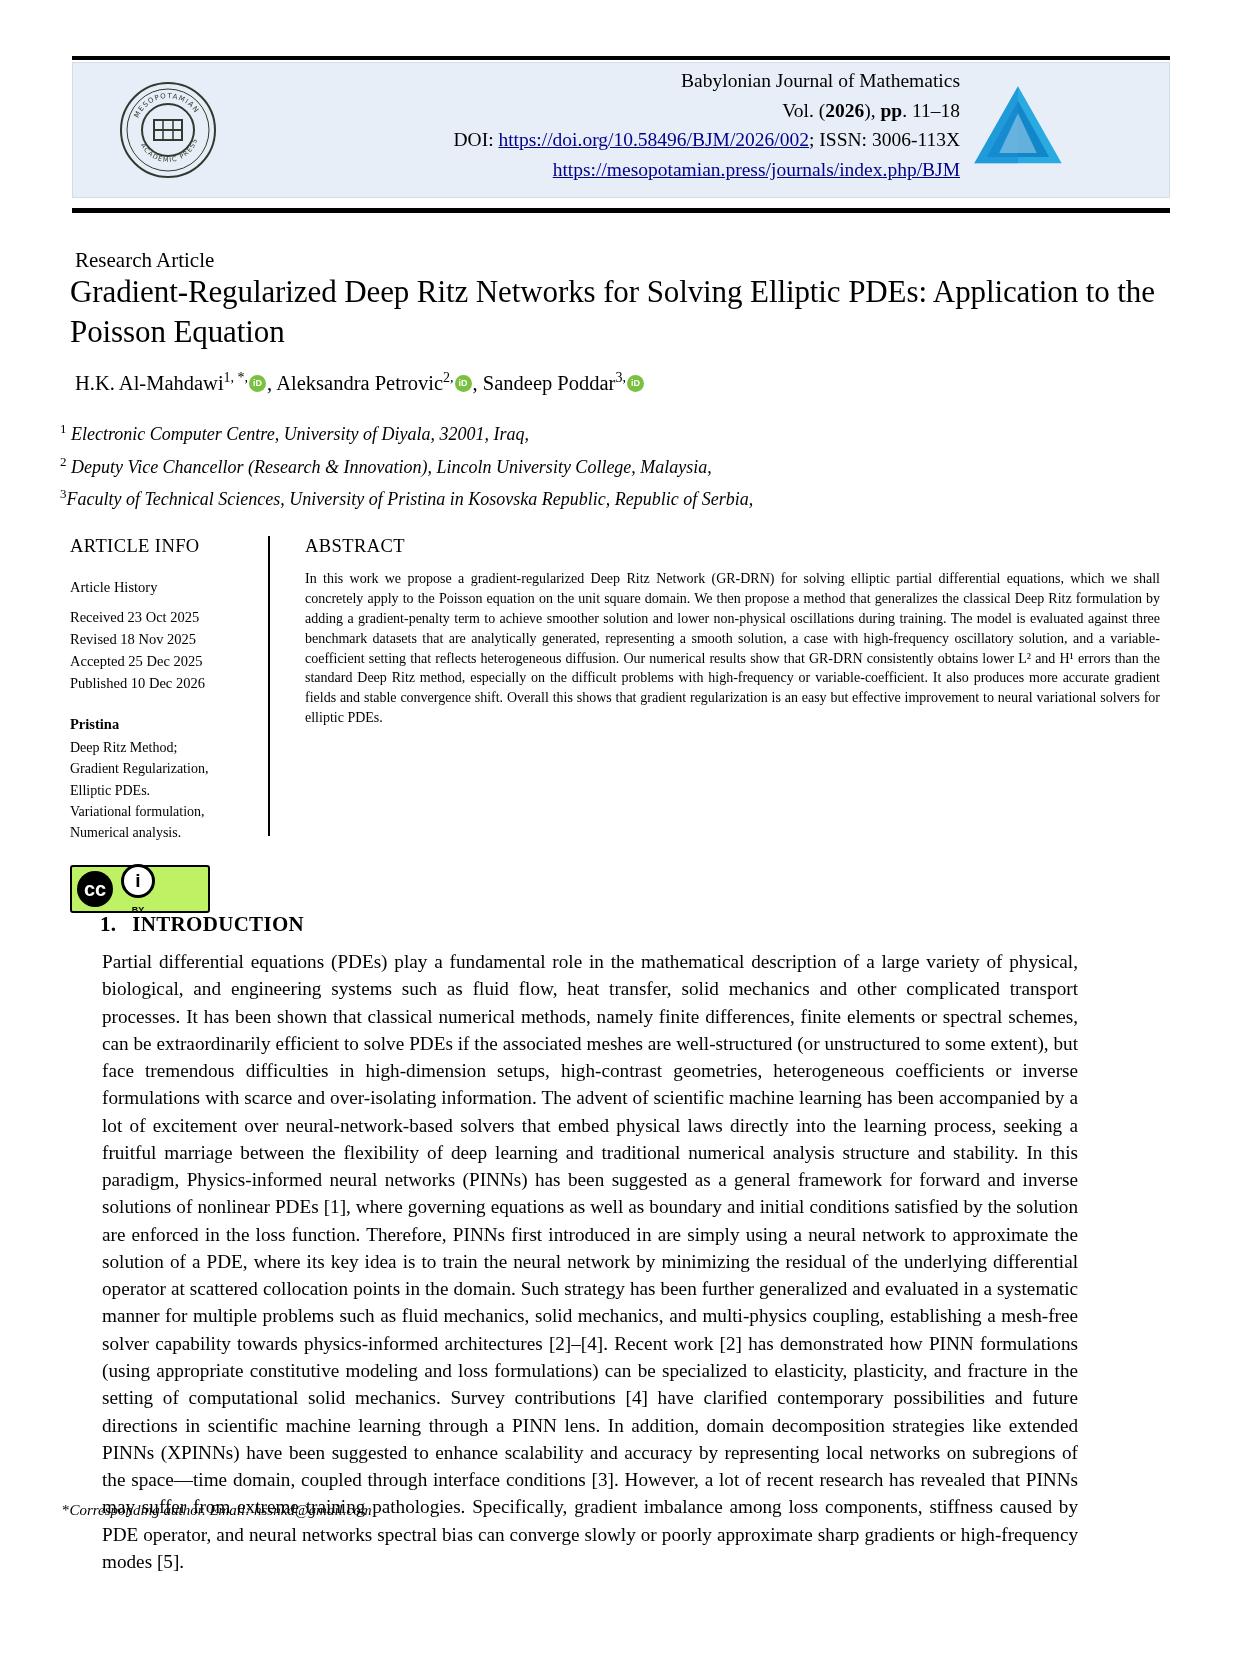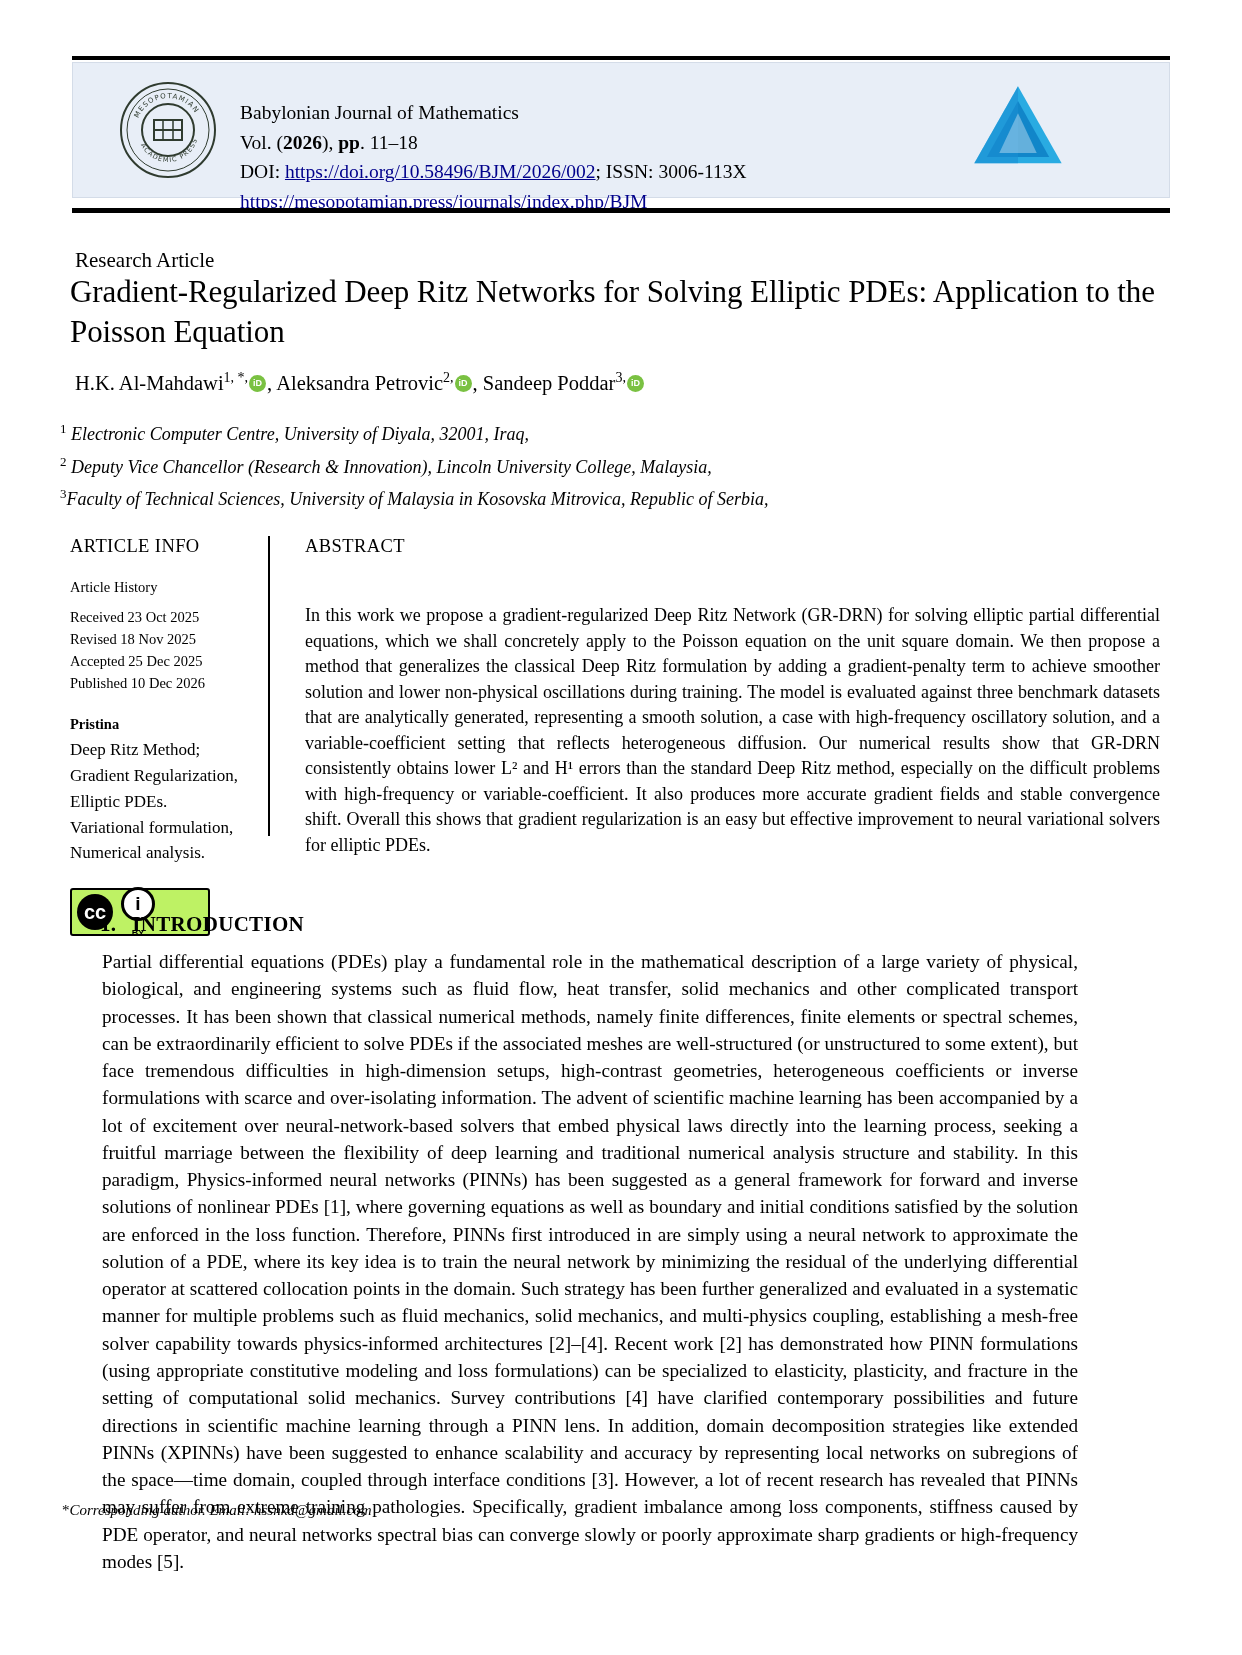--- a/index.html
+++ b/index.html
@@ -58,23 +58,23 @@
   .press-logo {
     position: absolute;
     left: 966px;
     top: 78px;
     width: 104px;
     height: 104px;
   }
   .header-text {
     position: absolute;
     left: 240px;
-    top: 98px;
+    top: 66px;
     width: 720px;
-    text-align: left;
+    text-align: right;
     font-size: 19.5px;
     line-height: 1.52;
     color: #000;
   }
   .header-text a {
     color: #00008b;
     text-decoration: underline;
   }
   .hdr-bold { font-weight: bold; }
 
@@ -164,21 +164,21 @@
     font-size: 14.5px;
     line-height: 1.52;
   }
   .keywords-label {
     margin-top: 22px;
     font-size: 14.5px;
     font-weight: bold;
   }
   .keywords-list {
     margin-top: 4px;
-    font-size: 17px;
+    font-size: 14px;
     line-height: 1.52;
   }
   .cc-badge {
     margin-top: 22px;
     width: 140px;
     height: 48px;
     border: 2px solid #000;
     border-radius: 3px;
     background: #bef264;
     display: flex;
@@ -218,22 +218,22 @@
     margin-top: 7px;
   }
 
   .abstract-col {
     position: absolute;
     left: 305px;
     top: 536px;
     width: 855px;
   }
   .abstract-body {
-    margin-top: 46px;
-    font-size: 18px;
+    margin-top: 12px;
+    font-size: 14px;
     line-height: 1.42;
     text-align: justify;
   }
 
   
   .intro-heading {
     position: absolute;
     left: 100px;
     top: 912px;
     font-size: 21px;
@@ -312,21 +312,21 @@
   <div class="research-article">Research Article</div>
   <div class="paper-title">Gradient-Regularized Deep Ritz Networks for Solving Elliptic PDEs: Application to the Poisson Equation</div>
 
   <div class="authors">
     <span>H.K. Al-Mahdawi</span><sup>1, *,</sup><span class="orcid"></span><span>, </span><span>Aleksandra Petrovic</span><sup>2,</sup><span class="orcid"></span><span>, </span><span>Sandeep Poddar</span><sup>3,</sup><span class="orcid"></span>
   </div>
 
   <div class="affiliations">
     <div><sup>1</sup> <span>Electronic Computer Centre, University of Diyala, 32001, Iraq,</span></div>
     <div><sup>2</sup> <span>Deputy Vice Chancellor (Research &amp; Innovation), Lincoln University College, Malaysia,</span></div>
-    <div><sup>3</sup><span>Faculty of Technical Sciences, University of Malaysia in Kosovska Mitrovica, Republic of Serbia,</span></div>
+    <div><sup>3</sup><span>Faculty of Technical Sciences, University of Pristina in Kosovska Republic, Republic of Serbia,</span></div>
   </div>
 
   <div class="info-col">
     <div class="section-head">ARTICLE INFO</div>
     <div class="article-history-label">Article History</div>
     <div class="history-list">
       <div>Received 23 Oct 2025</div>
       <div>Revised   18 Nov 2025</div>
       <div>Accepted 25 Dec 2025</div>
       <div>Published 10 Dec 2026</div>

